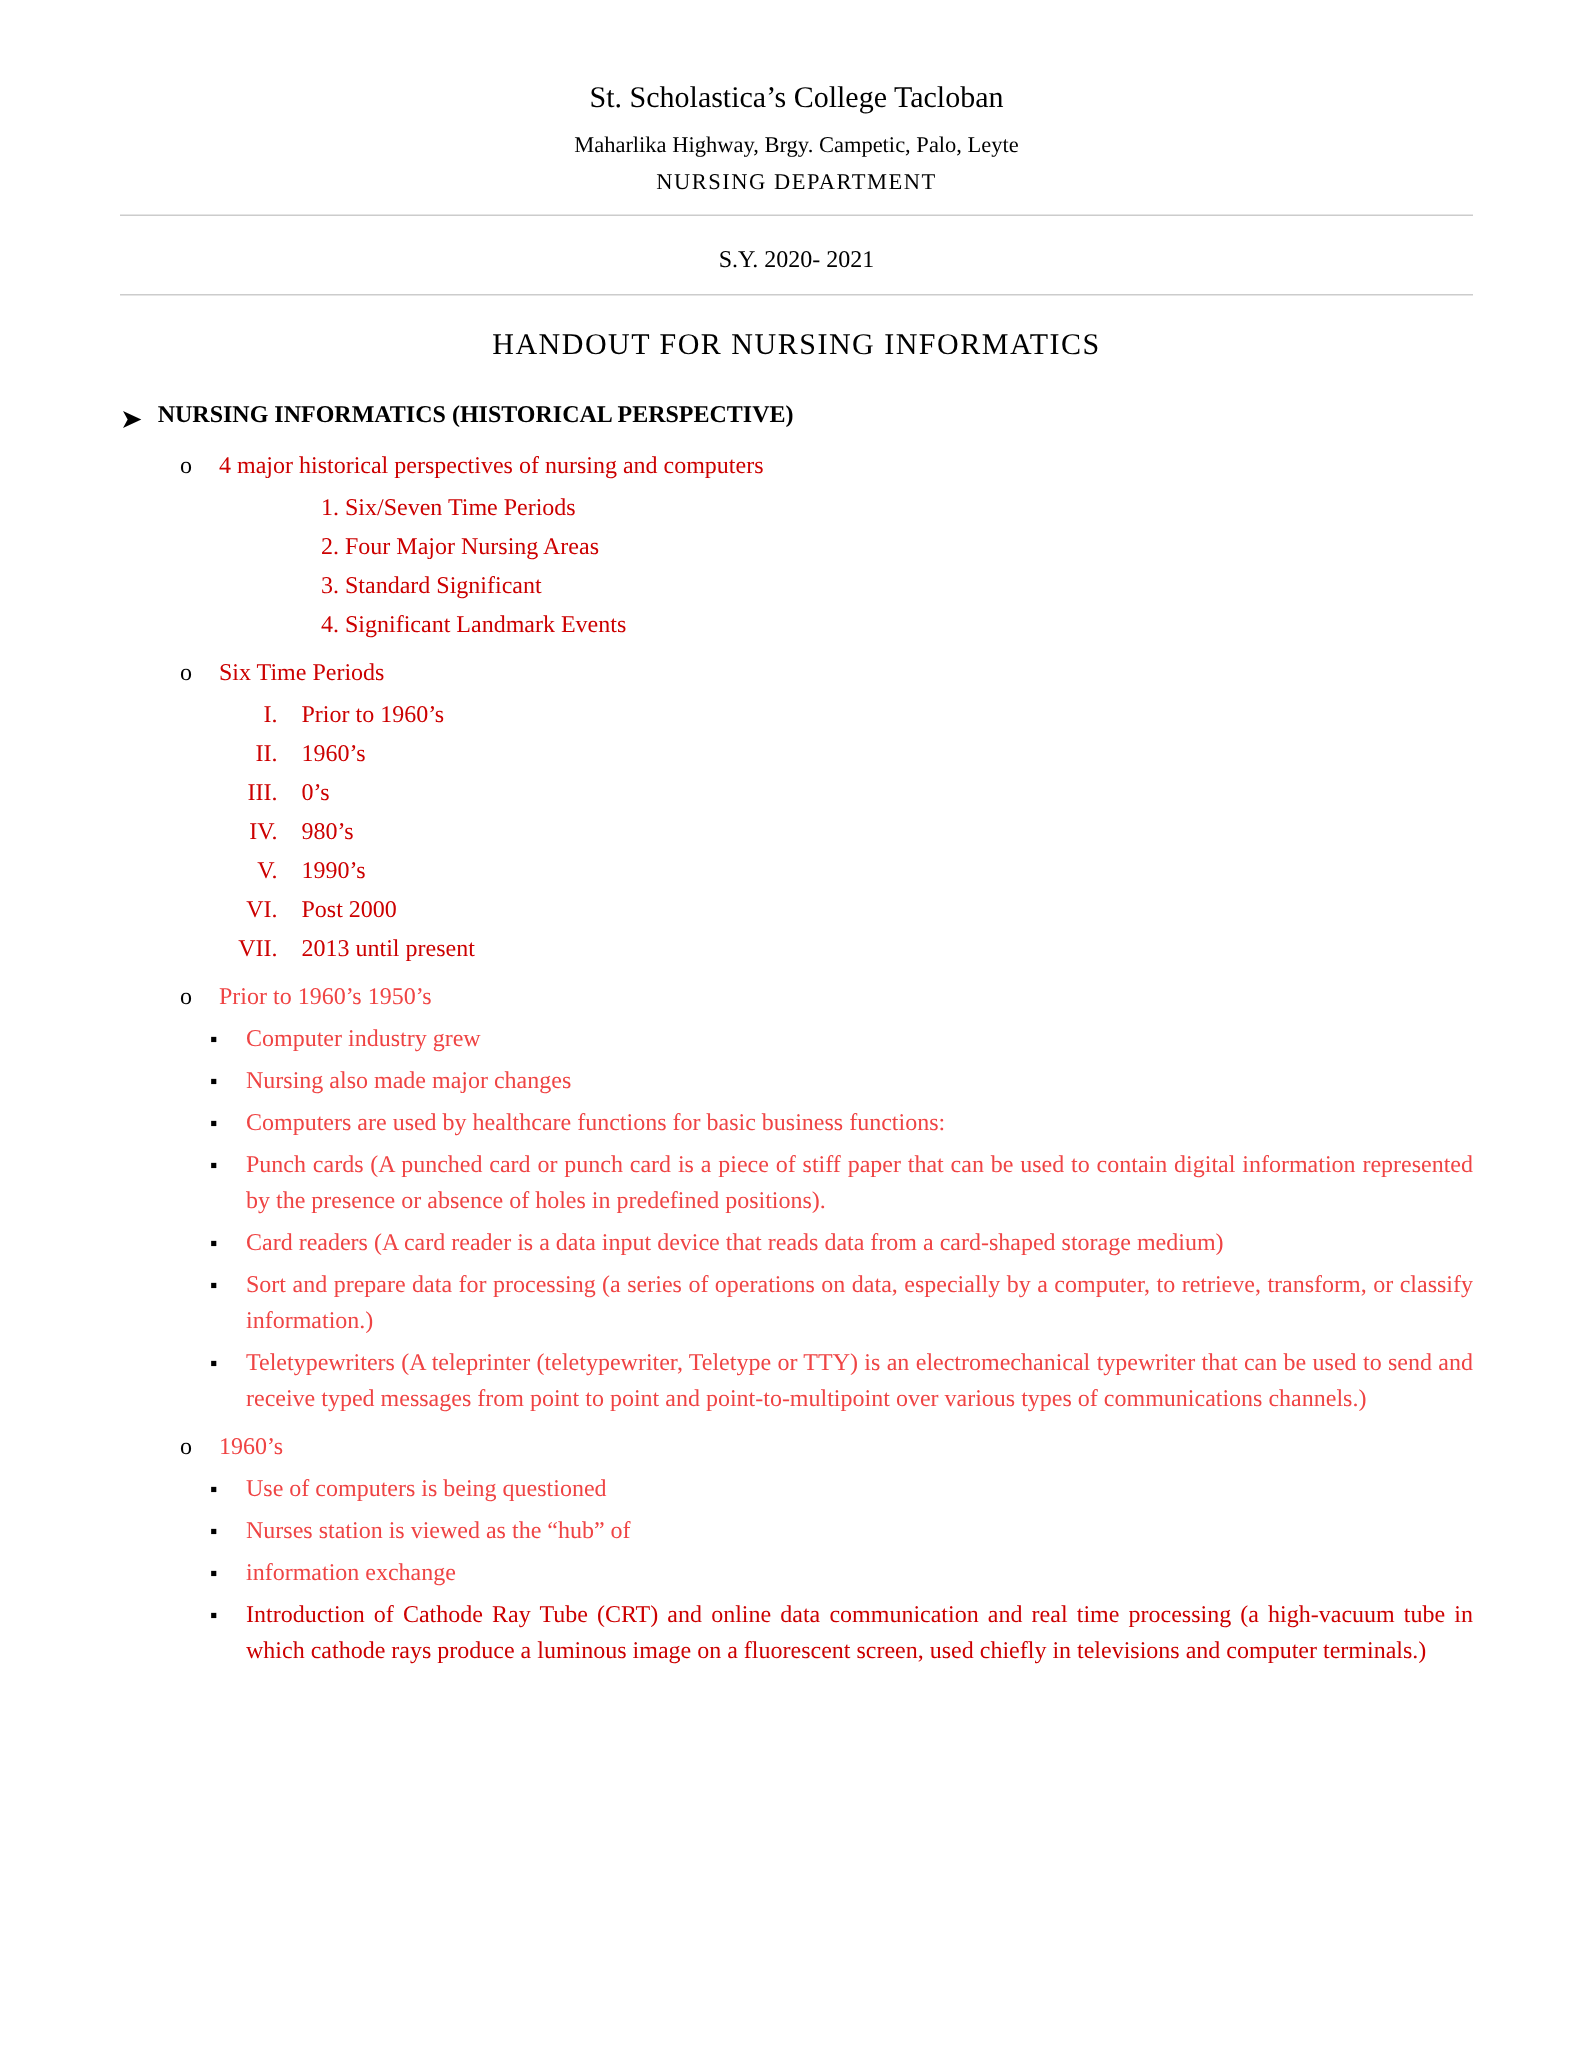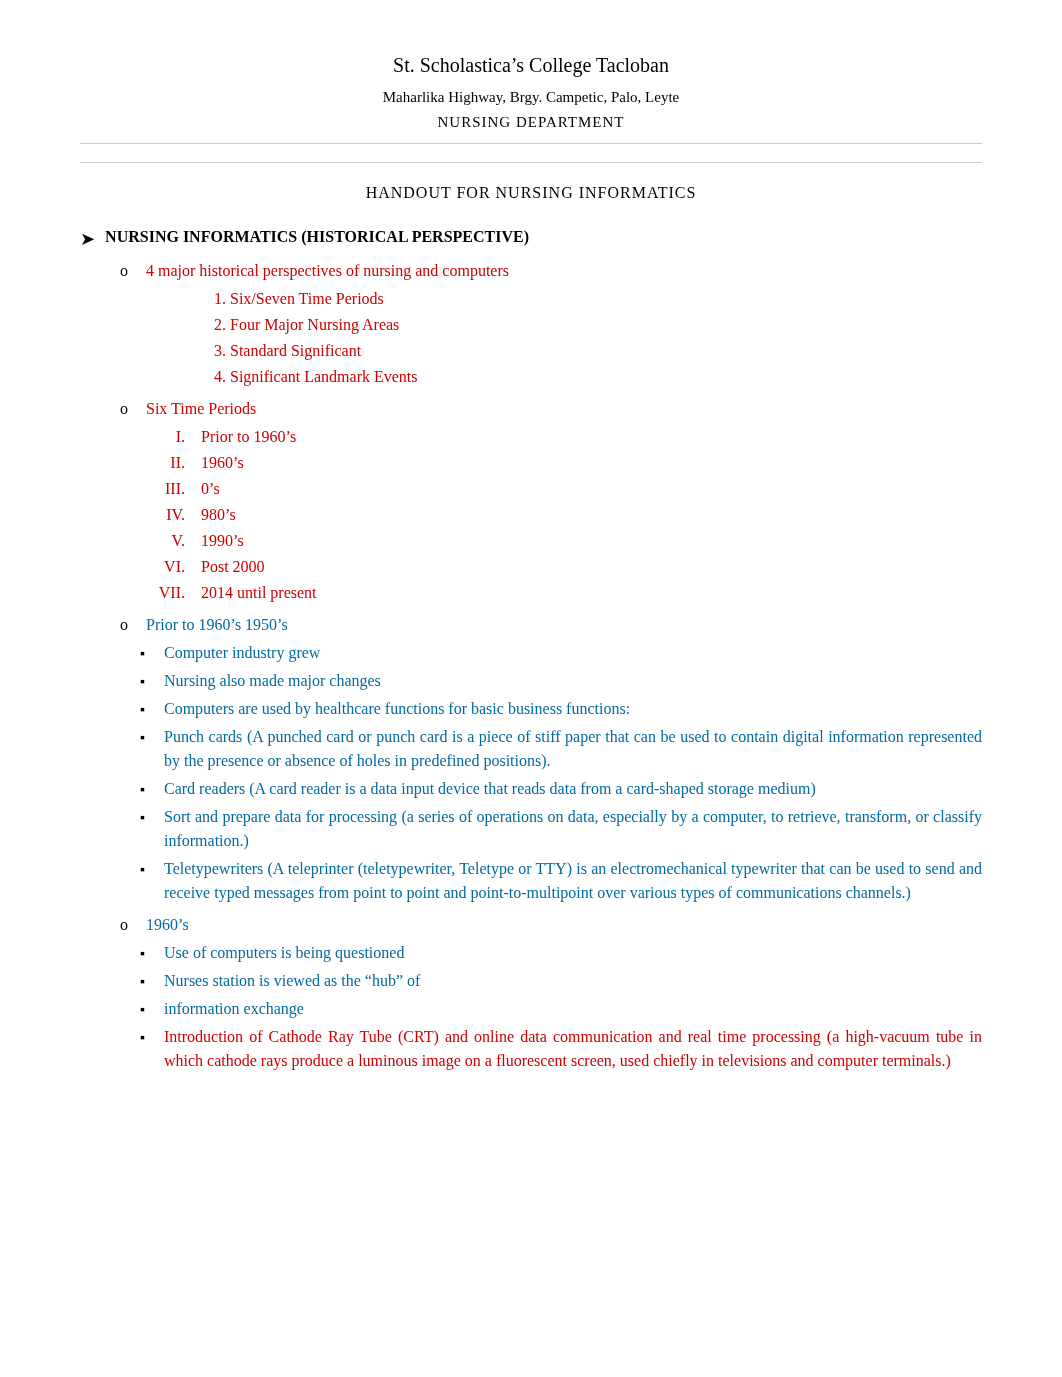--- a/index.html
+++ b/index.html
@@ -34,21 +34,21 @@
       font-size: 15px;
       letter-spacing: 1px;
       margin-bottom: 10px;
       font-family: Liberation Serif, serif;
     }
     .header-sy {
       font-size: 16px;
       margin-bottom: 6px;
     }
     .header-handout {
-      font-size: 16px;
+      font-size: 20px;
       letter-spacing: 1px;
       margin-bottom: 16px;
     }
     .divider {
       border: none;
       border-top: 1px solid #ccc;
       margin: 10px 0 18px 0;
     }
     .main-content {
       margin-top: 20px;
@@ -81,21 +81,21 @@
     }
     .o-bullet {
       margin-right: 10px;
       font-size: 16px;
       min-width: 16px;
     }
     .red {
       color: #cc0000;
     }
     .black {
-      color: #0369a1;
+      color: #ef4444;
     }
     .numbered-list {
       list-style-type: decimal;
       margin-left: 20px;
       padding-left: 10px;
     }
     .numbered-list li {
       color: #cc0000;
       margin-bottom: 2px;
       font-size: 16px;
@@ -137,20 +137,21 @@
     }
   </style>
 </head>
 <body>
 
 <div class="header">
   <div class="header-title">St. Scholastica’s College Tacloban</div>
   <div class="header-address">Maharlika Highway, Brgy. Campetic, Palo, Leyte</div>
   <div class="header-dept">NURSING DEPARTMENT</div>
   <hr class="divider">
+  <div class="header-sy">S.Y. 2020- 2021</div>
   <hr class="divider">
   <div class="header-handout">HANDOUT FOR NURSING INFORMATICS</div>
 </div>
 
 <div class="main-content">
 
   <div class="top-level-item">
     <span class="arrow">➤</span>
     <span class="top-level-label">NURSING INFORMATICS (HISTORICAL PERSPECTIVE)</span>
   </div>
@@ -195,21 +196,21 @@
       <div class="roman-item">
         <span class="roman-num red">V.</span>
         <span class="red">1990’s</span>
       </div>
       <div class="roman-item">
         <span class="roman-num red">VI.</span>
         <span class="red">Post 2000</span>
       </div>
       <div class="roman-item">
         <span class="roman-num red">VII.</span>
-        <span class="red">2014 until present</span>
+        <span class="red">2013 until present</span>
       </div>
     </div>
   </div>
 
   <div class="level1 section-block">
     <div class="o-item">
       <span class="o-bullet">o</span>
       <span class="black">Prior to 1960’s 1950’s</span>
     </div>
     <div class="level2 bullet-list">

